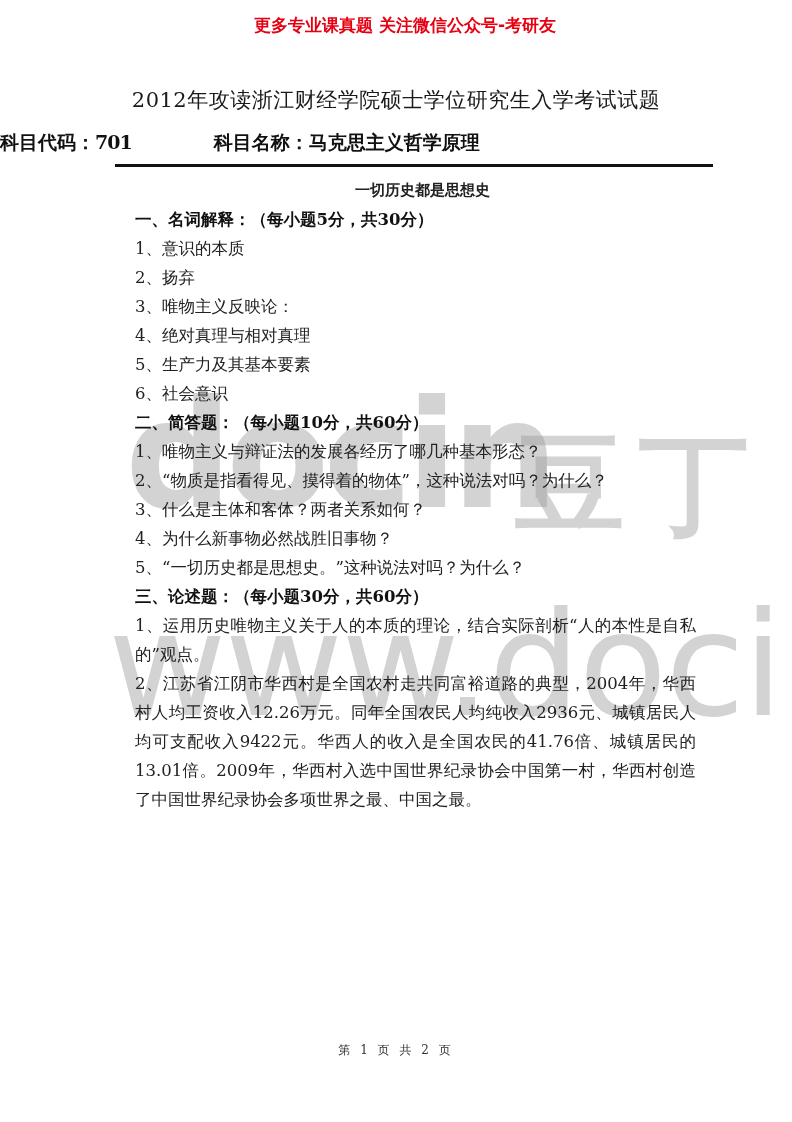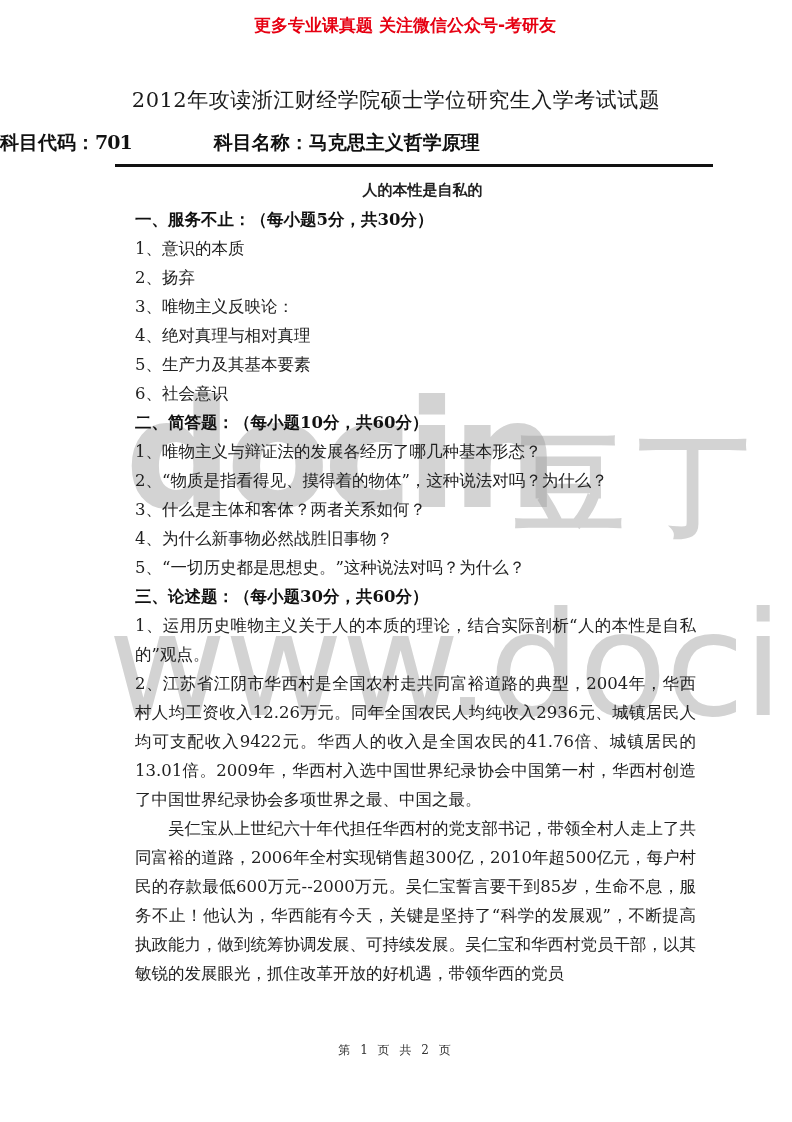--- a/index.html
+++ b/index.html
@@ -55,24 +55,24 @@
 <div class="text-layer">
   <div class="promo" style="color:#e60012;">更多专业课真题 关注微信公众号-考研友</div>
 
   <div class="title">2012年攻读浙江财经学院硕士学位研究生入学考试试题</div>
 
   <div class="subject"><span>科目代码：</span><span class="code">701</span><span>科目名称：</span><span>马克思主义哲学原理</span></div>
 
   <div class="rule"></div>
 
   <div class="content">
-    <div class="notice">人的本性是自私的</div>
+    <div class="notice">一切历史都是思想史</div>
 
     <div>
-      <div class="sec-heading">一、服务不止：（每小题5分，共30分）</div>
+      <div class="sec-heading">一、名词解释：（每小题5分，共30分）</div>
       <div class="line">1、意识的本质</div>
       <div class="line">2、扬弃</div>
       <div class="line">3、唯物主义反映论：</div>
       <div class="line">4、绝对真理与相对真理</div>
       <div class="line">5、生产力及其基本要素</div>
       <div class="line">6、社会意识</div>
     </div>
 
     <div>
       <div class="sec-heading">二、简答题：（每小题10分，共60分）</div>
@@ -80,18 +80,17 @@
       <div class="line">2、“物质是指看得见、摸得着的物体”，这种说法对吗？为什么？</div>
       <div class="line">3、什么是主体和客体？两者关系如何？</div>
       <div class="line">4、为什么新事物必然战胜旧事物？</div>
       <div class="line">5、“一切历史都是思想史。”这种说法对吗？为什么？</div>
     </div>
 
     <div>
       <div class="sec-heading">三、论述题：（每小题30分，共60分）</div>
       <div class="para">1、运用历史唯物主义关于人的本质的理论，结合实际剖析“人的本性是自私的”观点。</div>
       <div class="para">2、江苏省江阴市华西村是全国农村走共同富裕道路的典型，2004年，华西村人均工资收入12.26万元。同年全国农民人均纯收入2936元、城镇居民人均可支配收入9422元。华西人的收入是全国农民的41.76倍、城镇居民的13.01倍。2009年，华西村入选中国世界纪录协会中国第一村，华西村创造了中国世界纪录协会多项世界之最、中国之最。</div>
-      <div class="para indent">吴仁宝从上世纪六十年代担任华西村的党支部书记，带领全村人走上了共同富裕的道路，2006年全村实现销售超300亿，2010年超500亿元，每户村民的存款最低600万元--2000万元。吴仁宝誓言要干到85岁，生命不息，服务不止！他认为，华西能有今天，关键是坚持了“科学的发展观”，不断提高执政能力，做到统筹协调发展、可持续发展。吴仁宝和华西村党员干部，以其敏锐的发展眼光，抓住改革开放的好机遇，带领华西的党员</div>
     </div>
   </div>
 
   <div class="footer">第 1 页 共 2 页</div>
 </div>
 
 </body></html>

